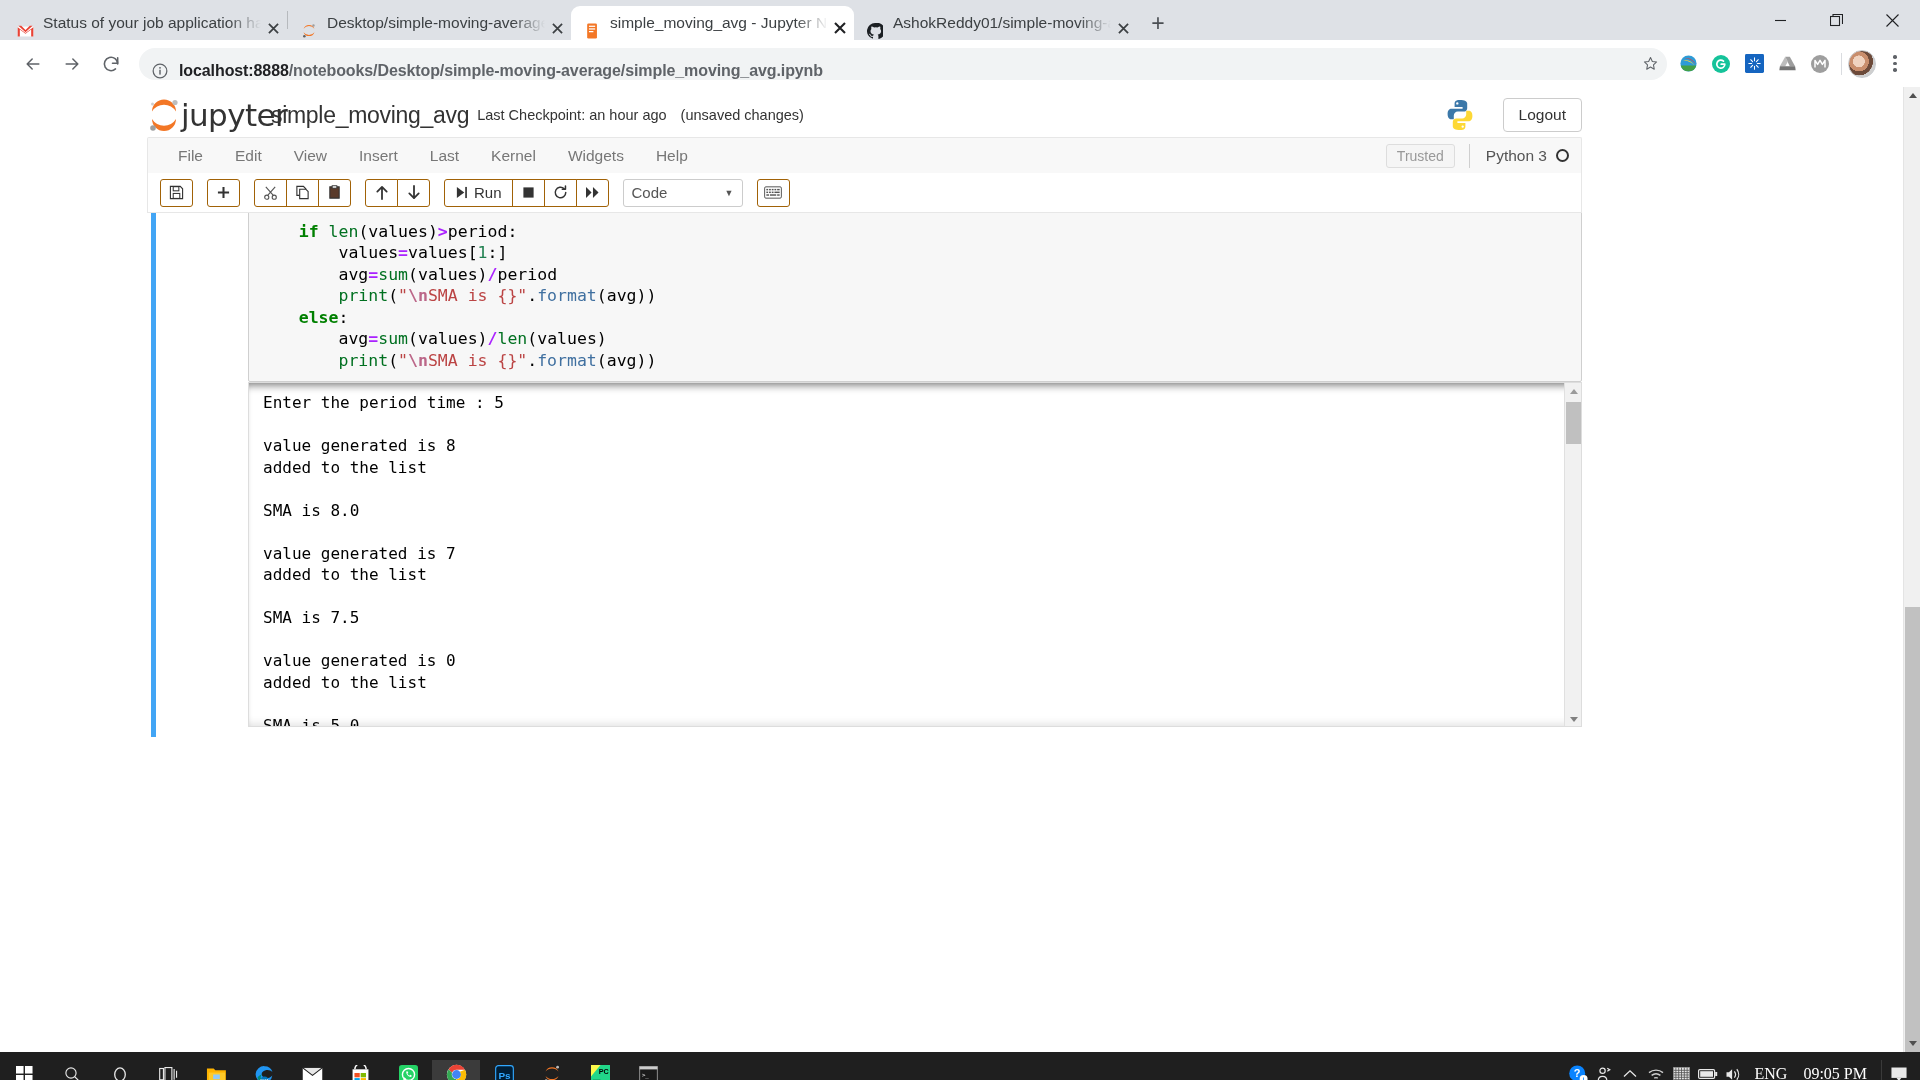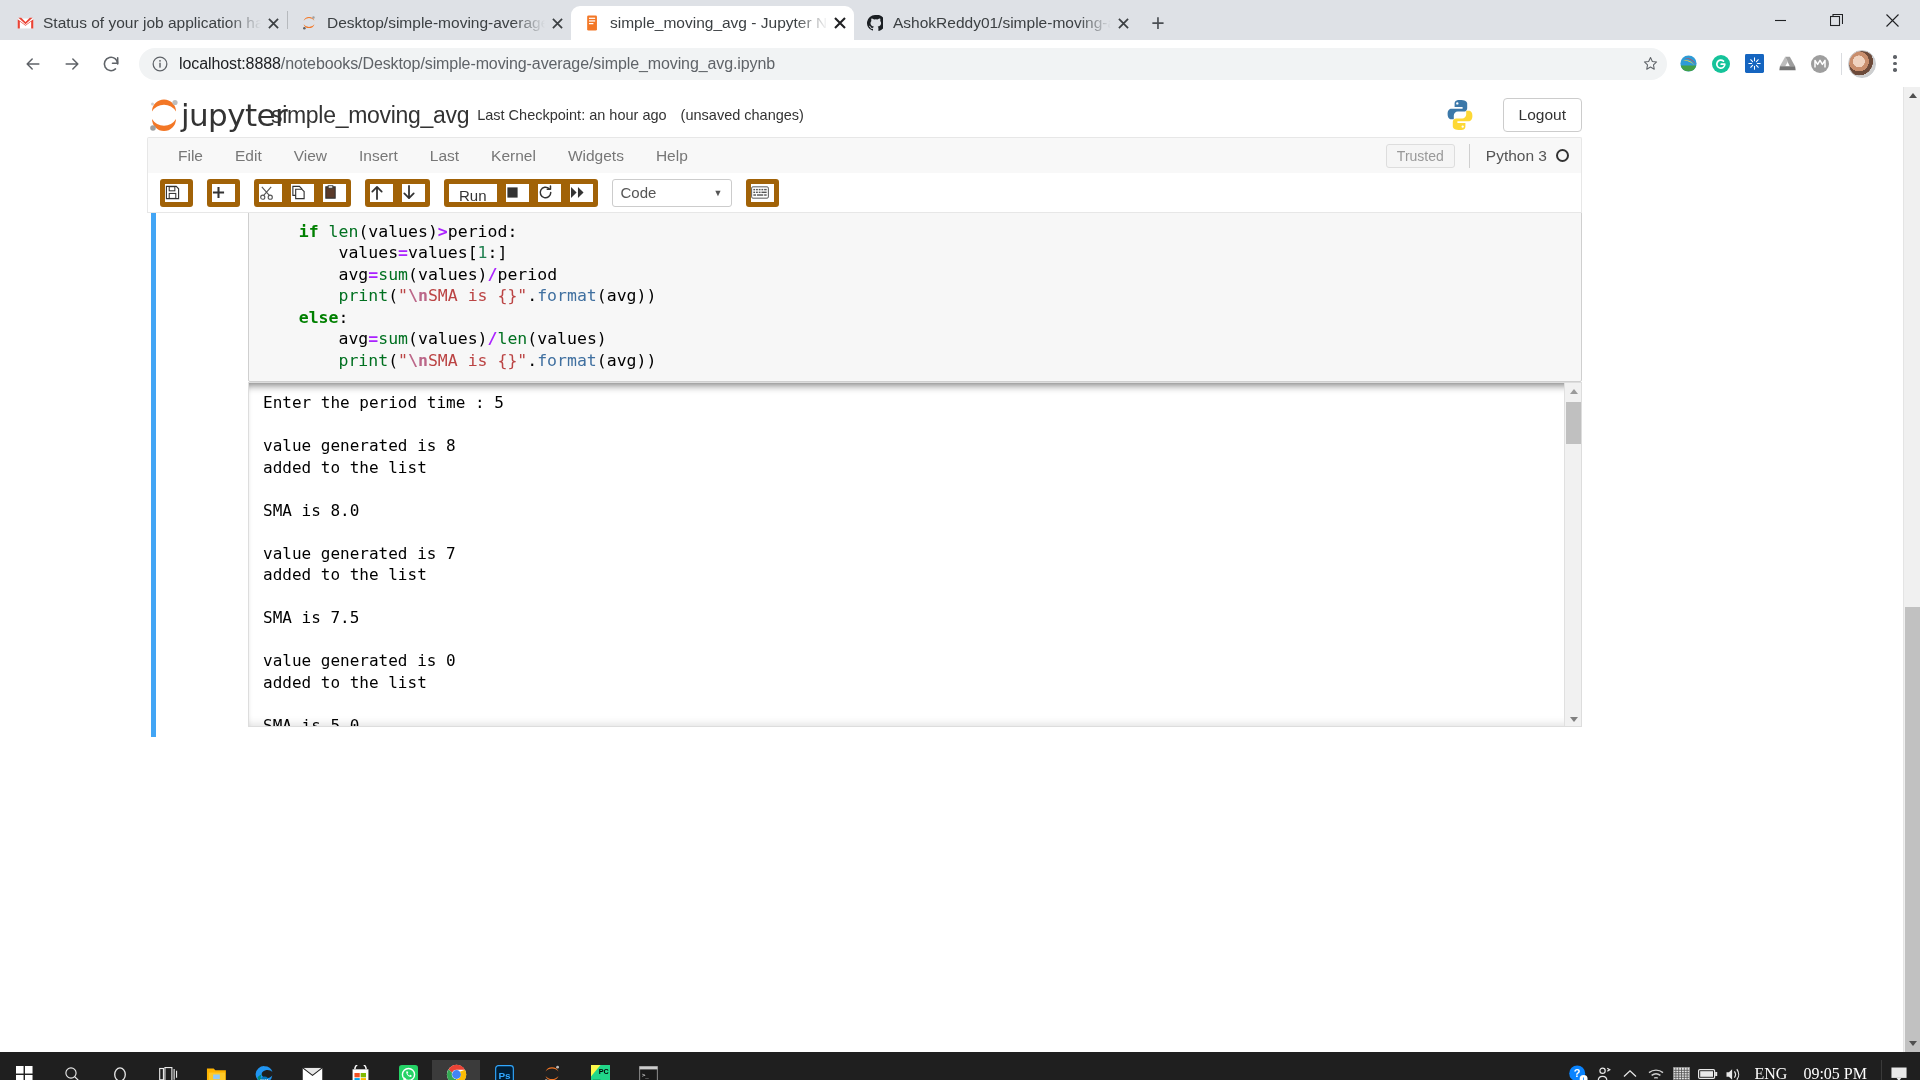--- a/index.html
+++ b/index.html
@@ -14,21 +14,21 @@
   #chrome-window { width: 1920px; height: 1052px; background: #ffffff; position: relative; }
 
   
   .tabstrip {
     height: 40px; background: #dee1e6;
     display: flex; align-items: flex-end; padding-left: 4px;
     position: relative;
   }
   .tab {
     height: 34px; width: 283px;
-    display: flex; align-items: center;
+    display: flex; align-items: flex-end;
     padding: 0 2px 0 12px;
     border-radius: 9px 9px 0 0;
     position: relative;
     color: #3c4043;
   }
   .tab.inactive { background: transparent; }
   .tab.active { background: #ffffff; }
   .tab-sep {
     width: 1px; height: 18px; background: #b6b9bd; align-self: center;
   }
@@ -67,22 +67,22 @@
     display: flex; align-items: center; padding: 0 10px;
   }
   .nav-btn {
     width: 34px; height: 34px; margin-right: 5px;
     display: flex; align-items: center; justify-content: center;
     color: #5f6368;
   }
   .nav-btn.back  { margin-left: 6px; }
   .omnibox {
     flex: 1 1 auto; height: 32px; background: #f1f3f4; border-radius: 16px;
-    display: flex; align-items: center; padding: 0 6px 0 12px;
-    margin-left: 6px; margin-right: 2px; position: relative;
+    display: flex; align-items: flex-end; padding: 0 6px 0 12px;
+    margin-left: 6px; margin-right: 2px; position: relative; font-weight: bold;
   }
   .omnibox .info-ico { width: 18px; height: 18px; flex: 0 0 18px; margin-right: 10px; color: #5f6368; }
   .url-text {
     font-size: 16px; color: #202124; white-space: nowrap; overflow: hidden;
     letter-spacing: -0.1px;
   }
   .url-text .dim { color: #5f6368; }
   .star-wrap {
     position: absolute; right: 2px; top: 1px;
     width: 30px; height: 30px; border-radius: 50%;
@@ -169,23 +169,23 @@
   .kernel-ind { display: flex; align-items: center; gap: 9px; border-left: 1px solid #cfcfcf; padding-left: 16px; }
   .kernel-name { font-size: 15.5px; color: #555; }
   .kernel-circle { width: 13px; height: 13px; border: 2px solid #333; border-radius: 50%; }
 
   .nb-toolbar {
     height: 40px; border: 1px solid #e7e7e7; border-top: none;
     background: #ffffff; display: flex; align-items: center; padding-left: 12px; gap: 0;
   }
   .tb-group { display: flex; margin-right: 14px; }
   .tb-btn {
-    min-width: 33px; height: 28px; border: 5px solid #a16207; background: #ffffff;
-    display: flex; align-items: flex-start; justify-content: center;
-    margin-left: -1px; color: #333; font-size: 15px; flex-direction: column;
+    min-width: 33px; height: 28px; border: 1px solid #a16207; background: #ffffff;
+    display: flex; align-items: center; justify-content: center;
+    margin-left: -1px; color: #333; font-size: 15px;
   }
   .tb-group .tb-btn:first-child { margin-left: 0; border-radius: 3px 0 0 3px; }
   .tb-group .tb-btn:last-child  { border-radius: 0 3px 3px 0; }
   .tb-group.single .tb-btn { border-radius: 3px; }
   .tb-btn.run { padding: 0 10px; gap: 6px; font-size: 15px; }
   .tb-select {
     height: 28px; width: 120px; border: 1px solid #cccccc; border-radius: 3px;
     background: #ffffff; display: flex; align-items: center; padding: 0 8px;
     font-size: 15px; color: #555; margin-right: 14px; position: relative;
   }

